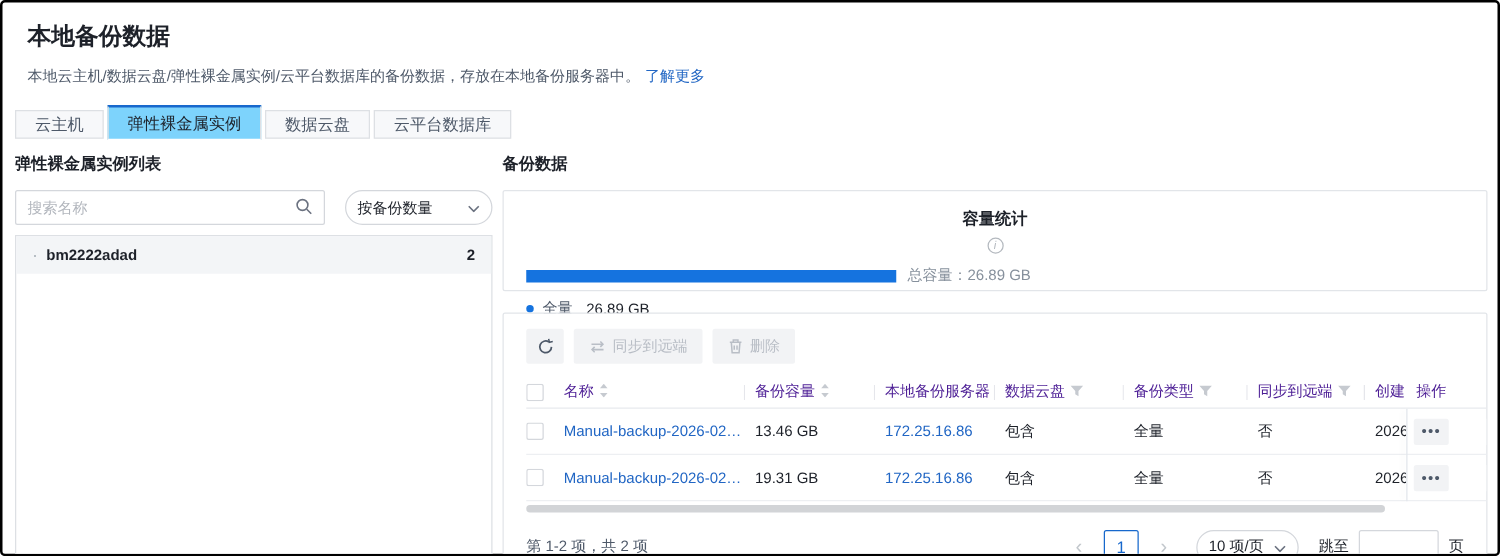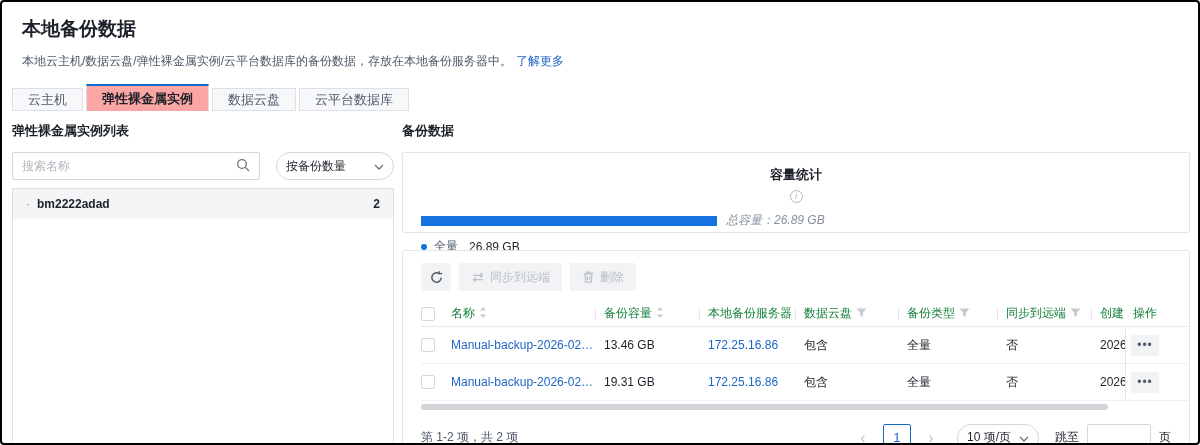--- a/index.html
+++ b/index.html
@@ -17,22 +17,22 @@
   .page-title { font-size:19px; font-weight:bold; color:#1d2129; }
   .page-desc { margin-top:11px; font-size:12px; color:#4e5969; }
   .learn-more { color:#2166c4; text-decoration:none; margin-left:4px; cursor:pointer; }
   
   .tabs { display:flex; align-items:flex-end; gap:3px; margin:13px 0 0 10px; height:28px; }
   .tab {
     height:23px; padding:0 15px; display:flex; align-items:center;
     background:#f7f8fa; border:1px solid #dde0e4; font-size:13px; color:#4e5969; cursor:pointer;
   }
   .tab.active {
-    height:28px; background:#fca5a5; border-top:2px solid #1768cc; border-bottom:1px solid #fff;
-    margin-bottom:-1px; font-weight:bold; color:#1d2129;
+    height:28px; background:#7dd3fc; border-top:2px solid #1768cc; border-bottom:1px solid #fff;
+    margin-bottom:-1px; font-weight:normal; color:#1d2129;
   }
   
   .content { display:flex; gap:8px; margin:11px 14px 0 10px; height:341px; }
   .panel-title { font-size:13px; font-weight:bold; color:#1d2129; }
   
   .left-panel { width:382px; flex:none; display:flex; flex-direction:column; }
   .left-controls { display:flex; gap:16px; margin-top:12px; }
   .search-box {
     flex:1; height:28px; border:1px solid #d4d7dc; border-radius:2px;
     display:flex; align-items:center; padding:0 9px; background:#fff;
@@ -57,21 +57,21 @@
   .card { border:1px solid #e2e5e9; border-radius:2px; background:#fff; }
   .capacity-card { margin-top:12px; height:81px; padding:13px 18px; }
   .cap-title-row { display:flex; align-items:center; gap:6px;flex-direction:column; }
   .info-icon {
     width:13px; height:13px; border:1px solid #b4b9bf; border-radius:50%;
     color:#b4b9bf; font-size:9px; line-height:11px; text-align:center; font-style:italic;
   }
   .bar-row { display:flex; align-items:center; margin-top:9px; }
   .bar-track { width:296px; height:10px; background:#e9ebee; }
   .bar-fill { height:10px; background:#1573df; }
-  .bar-label { margin-left:9px; color:#86909c; font-size:12px;font-style:italic; }
+  .bar-label { margin-left:9px; color:#86909c; font-size:12px; }
   .legend-row { display:flex; align-items:center; margin-top:9px; }
   .legend-dot { width:6px; height:6px; border-radius:50%; background:#1573df; margin-right:7px; }
   .legend-label { color:#4e5969; }
   .legend-value { margin-left:11px; color:#1d2129; }
   
   .table-card { margin-top:17px; height:197px; padding:12px 0 0 18px; }
   .toolbar { display:flex; gap:8px; }
   .tbtn {
     height:28px; background:#f2f3f5; border:none; border-radius:2px;
     display:flex; align-items:center; gap:5px; padding:0 12px;
@@ -80,21 +80,21 @@
   .tbtn.icon-only { width:30px; padding:0; justify-content:center; }
   .tbtn.disabled { color:#b9bec6; cursor:not-allowed; }
   .tbtn svg { display:block; }
   
   .tablewrap { position:relative; width:768px; margin-top:10px; }
   .fixed-divider {
     position:absolute; left:704px; top:26px; bottom:0; width:1px;
     background:#e2e6eb; box-shadow:-3px 0 4px rgba(0,0,0,0.05);
   }
   .trow { display:flex; align-items:center; }
-  .thead { height:26px; color:#15803d; border-bottom:1px solid #e8eaee; }
+  .thead { height:26px; color:#4c1d95; border-bottom:1px solid #e8eaee; }
   .tr { height:37px; border-bottom:1px solid #edeff2; }
   .td, .th { flex:none; display:flex; align-items:center; overflow:hidden; white-space:nowrap; }
   .c0{width:30px;} .c1{width:144px;} .c2{width:104px;} .c3{width:96px;}
   .c4{width:103px;} .c5{width:99px;} .c6{width:94px;} .c7{width:34px;} .c8{width:64px;}
   .th.sep::before { content:""; width:1px; height:12px; background:#e5e6eb; margin-right:8px; flex:none; }
   .th .th-label { margin-right:4px; }
   .th.c7 { overflow:visible; }
   .td.c2,.td.c3,.td.c4,.td.c5,.td.c6,.td.c7 { padding-left:9px; }
   .td.c8 { overflow:visible; padding-left:6px; background:#fff; }
   .checkbox {

